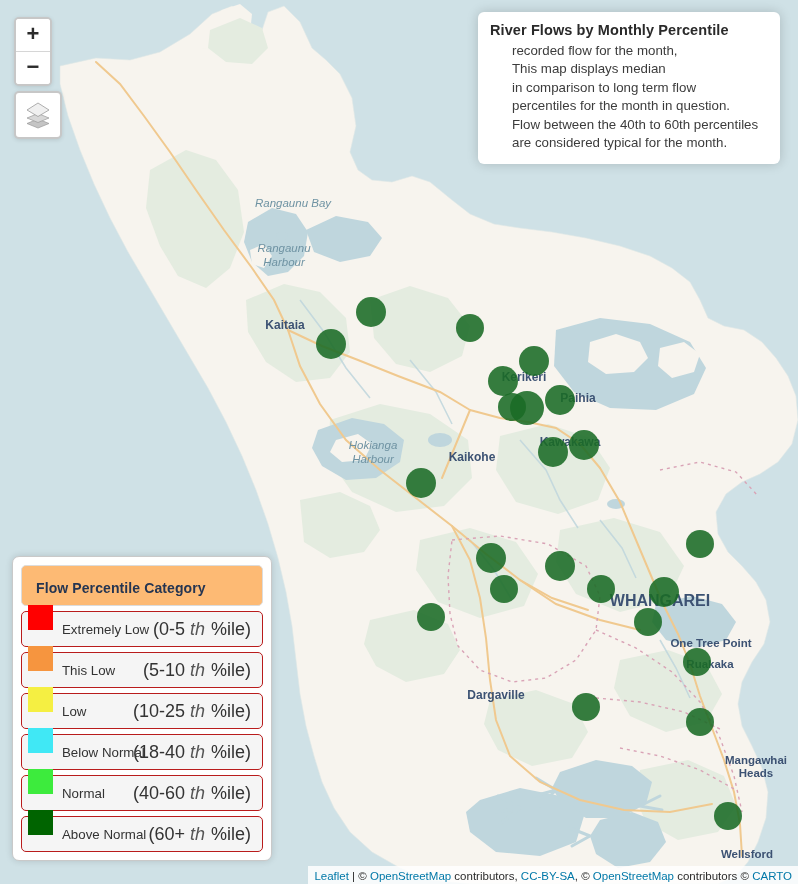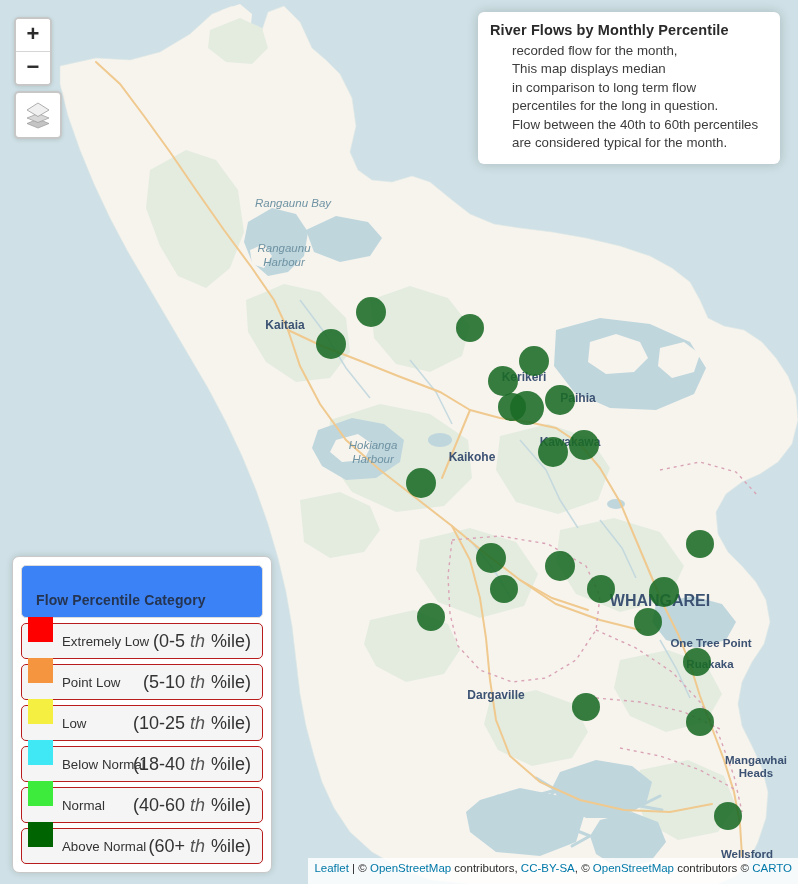--- a/index.html
+++ b/index.html
@@ -130,22 +130,22 @@
     border: 1px solid #c9c9c9;
     border-radius: 7px;
     box-shadow: 0 0 7px rgba(0,0,0,0.14);
     padding: 8px;
     box-sizing: border-box;
     z-index: 36;
   }
   .legend-title-box {
     border: 1px solid #dcdcdc;
     border-radius: 5px;
-    background: #3b82f6;
-    padding: 26px 10px 9px 14px;
+    background: #fdba74;
+    padding: 14px 10px 9px 14px;
     margin-bottom: 5px;
   }
   .legend-title {
     font-size: 14px;
     font-weight: bold;
     color: #253551;
     letter-spacing: 0.1px;
   }
   .legend-row {
     position: relative;
@@ -188,21 +188,21 @@
 
   
   .leaflet-attribution {
     position: absolute;
     right: 0;
     bottom: 0;
     background: rgba(255,255,255,0.82);
     font-size: 11.5px;
     line-height: 15px;
     color: #2b2b2b;
-    padding: 3px 6px 8px 6px;
+    padding: 3px 6px 0 6px;
     z-index: 38;
     white-space: nowrap;
     font-family: "Liberation Sans", sans-serif;
   }
   .leaflet-attribution a {
     color: #0078a8;
     text-decoration: none;
     cursor: pointer;
   }
 
@@ -382,39 +382,39 @@
       <polygon points="14,2 3,9 14,15.5 25,9" fill="#f0f0f0" stroke="#9a9a9a" stroke-width="0.8"></polygon>
     </svg>
   </div>
 
   <div class="info-box">
     <div class="info-title">River Flows by Monthly Percentile</div>
     <div class="info-body" id="info-body">
         <span>recorded flow for the month,</span>
         <span>This map displays median</span>
         <span>in comparison to long term flow</span>
-        <span>percentiles for the long in question.</span>
+        <span>percentiles for the month in question.</span>
         <span>Flow between the 40th to 60th percentiles</span>
         <span>are considered typical for the month.</span>
       </div>
   </div>
 
   <div class="legend">
     <div class="legend-title-box">
       <div class="legend-title">Flow Percentile Category</div>
     </div>
     <div id="legend-rows">
         <div class="legend-row">
           <div class="legend-swatch" style="background: rgb(255, 0, 0);"></div>
           <div class="legend-label">Extremely Low</div>
           <div class="legend-range"><span>(0-5 </span><i>th</i><span class="pct">%ile)</span></div>
         </div>
         <div class="legend-row">
           <div class="legend-swatch" style="background: rgb(246, 149, 63);"></div>
-          <div class="legend-label">Point Low</div>
+          <div class="legend-label">This Low</div>
           <div class="legend-range"><span>(5-10 </span><i>th</i><span class="pct">%ile)</span></div>
         </div>
         <div class="legend-row">
           <div class="legend-swatch" style="background: rgb(245, 239, 66);"></div>
           <div class="legend-label">Low</div>
           <div class="legend-range"><span>(10-25 </span><i>th</i><span class="pct">%ile)</span></div>
         </div>
         <div class="legend-row">
           <div class="legend-swatch" style="background: rgb(64, 232, 245);"></div>
           <div class="legend-label">Below Normal</div>

